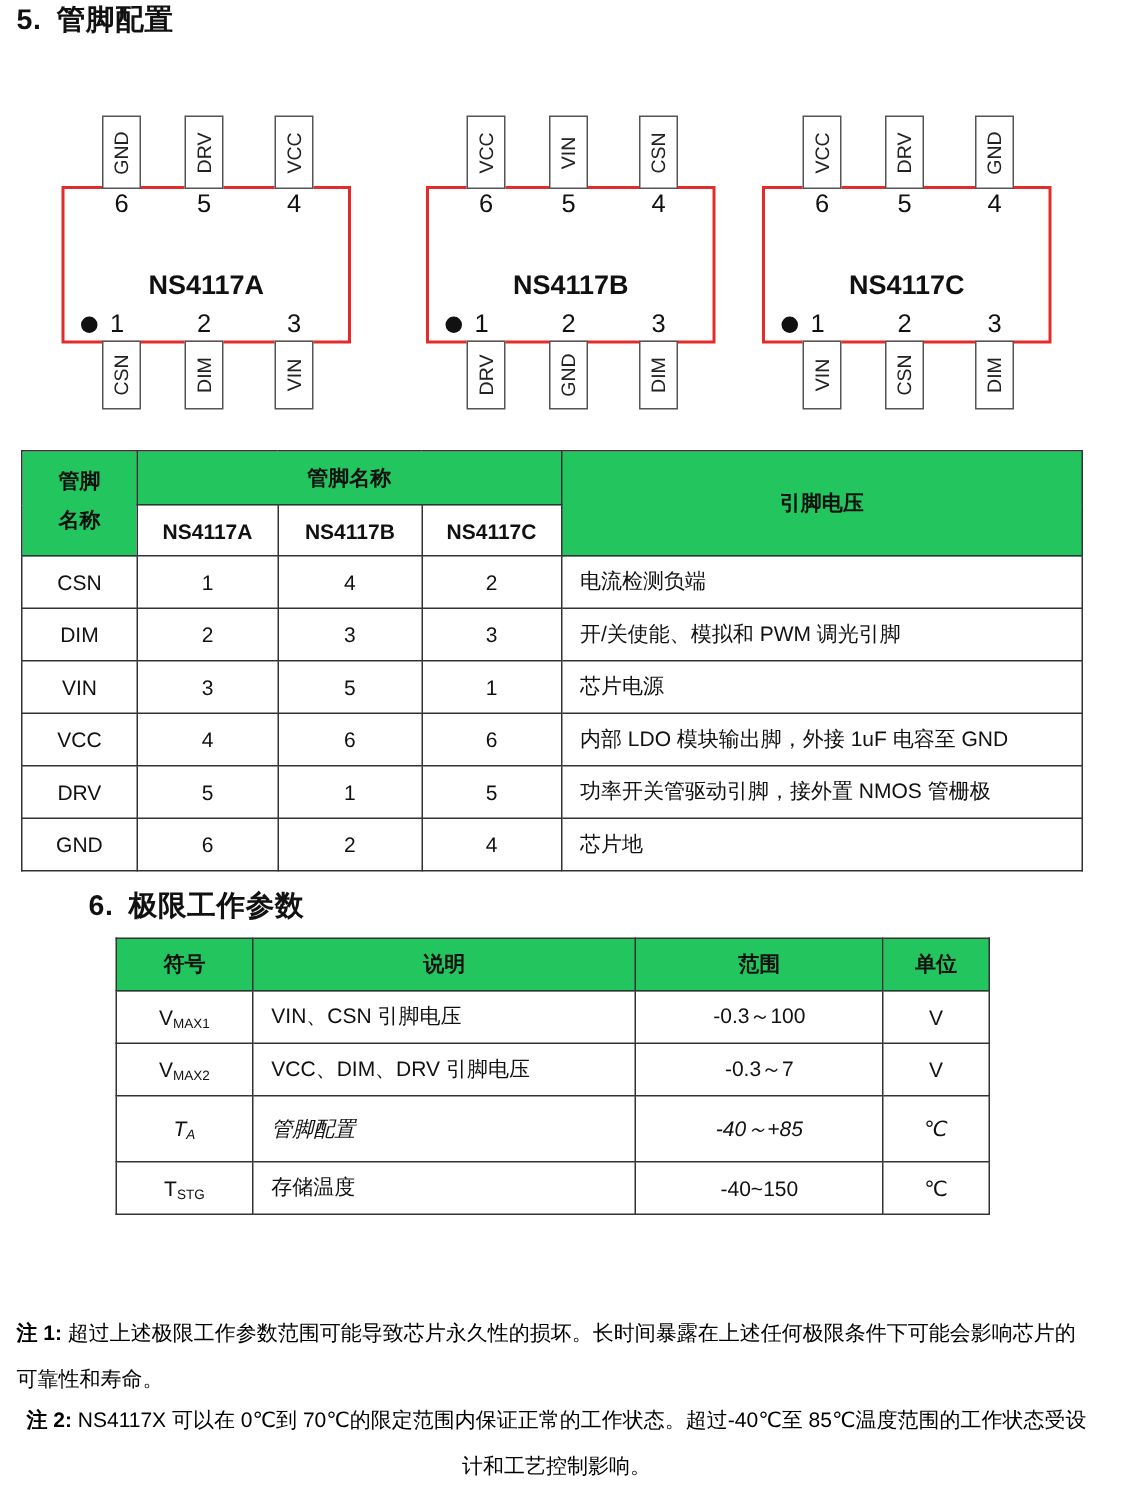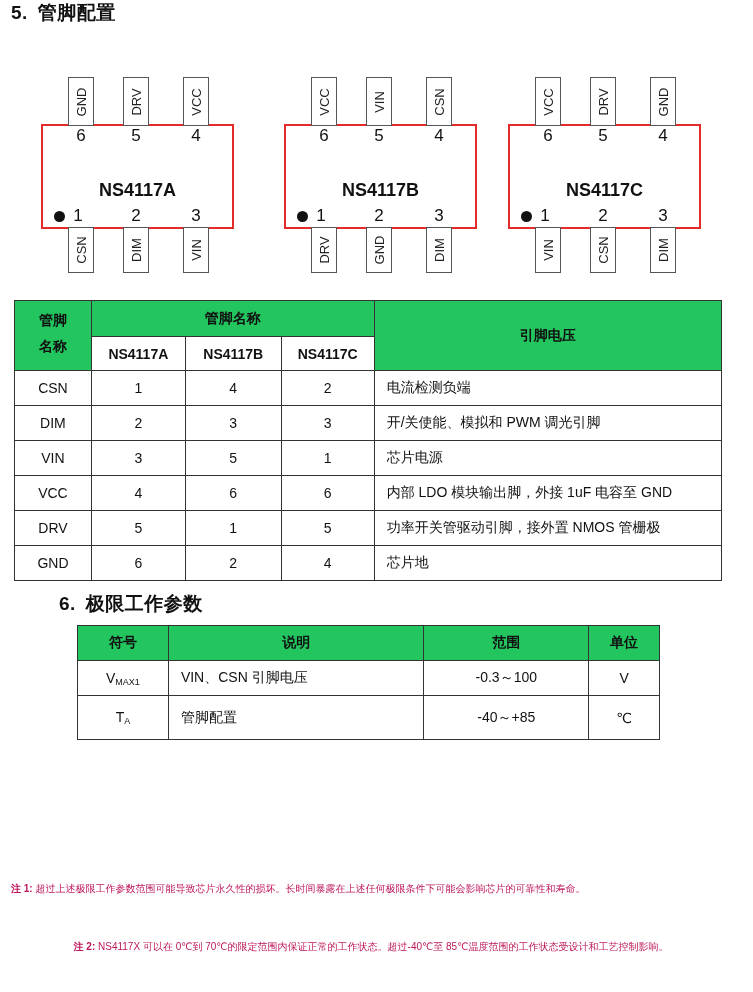--- a/index.html
+++ b/index.html
@@ -16,21 +16,21 @@
   .chip .pnum { position:absolute; font-size:17px; color:#111; width:20px; text-align:center; }
   .chip .name { position:absolute; font-weight:bold; font-size:18px; color:#111; text-align:center; }
   .chip .dot { position:absolute; width:11px; height:11px; border-radius:50%; background:#111; }
   
   table { position:absolute; border-collapse:collapse; font-size:14px; }
   td, th { border:1.5px solid #333; text-align:center; padding:0; font-weight:normal; }
   th { background:#22c55e; font-weight:bold; }
   th.white { background:#fff; }
   td.left { text-align:left; padding-left:12px; }
   sub { font-size:9px; vertical-align:-2px; }
-  .note { position:absolute; left:11px; font-size:10px; line-height:31px; width:720px; color:#be185d; }
+  .note { position:absolute; left:11px; font-size:14px; line-height:31px; width:720px; color:#000000; }
   .note b { font-weight:bold; }
 </style>
 </head>
 <body>
 
 <div class="h" style="left:11px;top:0px;">
   <span class="num">5.</span><span>管脚配置</span>
 </div>
 
 <div id="chips">
@@ -211,26 +211,38 @@
     <th>单位</th>
   </tr>
   </tbody>
     <tbody id="limit-rows">
       <tr style="height: 35px;">
         <td><span>V</span><sub>MAX1</sub></td>
         <td class="left">VIN、CSN 引脚电压</td>
         <td>-0.3～100</td>
         <td>V</td>
       </tr>
-      <tr style="height: 44px;">
+      <tr style="height: 35px;">
+        <td><span>V</span><sub>MAX2</sub></td>
+        <td class="left">VCC、DIM、DRV 引脚电压</td>
+        <td>-0.3～7</td>
+        <td>V</td>
+      </tr>
+      <tr style="height: 44px; font-style: italic;">
         <td><span>T</span><sub>A</sub></td>
         <td class="left">管脚配置</td>
         <td>-40～+85</td>
         <td>℃</td>
       </tr>
+      <tr style="height: 35px;">
+        <td><span>T</span><sub>STG</sub></td>
+        <td class="left">存储温度</td>
+        <td>-40~150</td>
+        <td>℃</td>
+      </tr>
     </tbody>
 </table>
 
 <div class="note" style="top:873px;">
   <b>注 1:</b>
   <span>超过上述极限工作参数范围可能导致芯片永久性的损坏。长时间暴露在上述任何极限条件下可能会影响芯片的可靠性和寿命。</span>
 </div>
 <div class="note" style="top:931px;text-align:center;">
   <b>注 2:</b>
   <span>NS4117X 可以在 0℃到 70℃的限定范围内保证正常的工作状态。超过-40℃至 85℃温度范围的工作状态受设计和工艺控制影响。</span>

